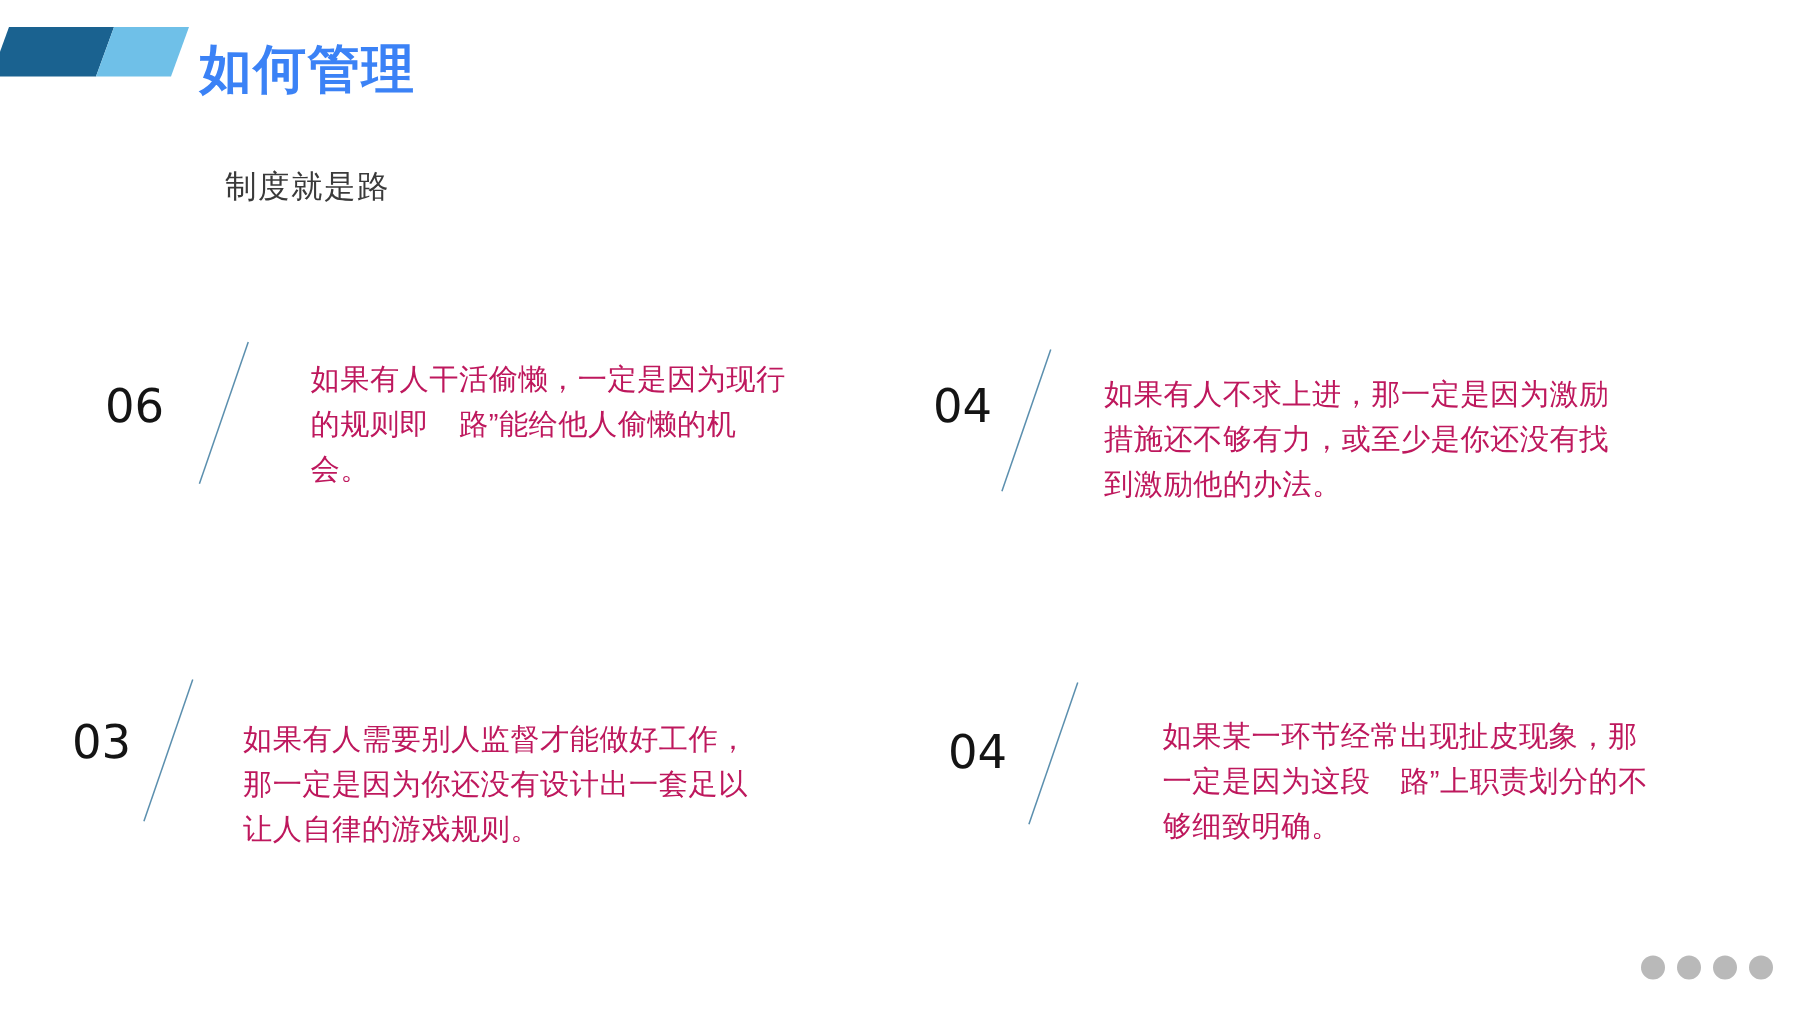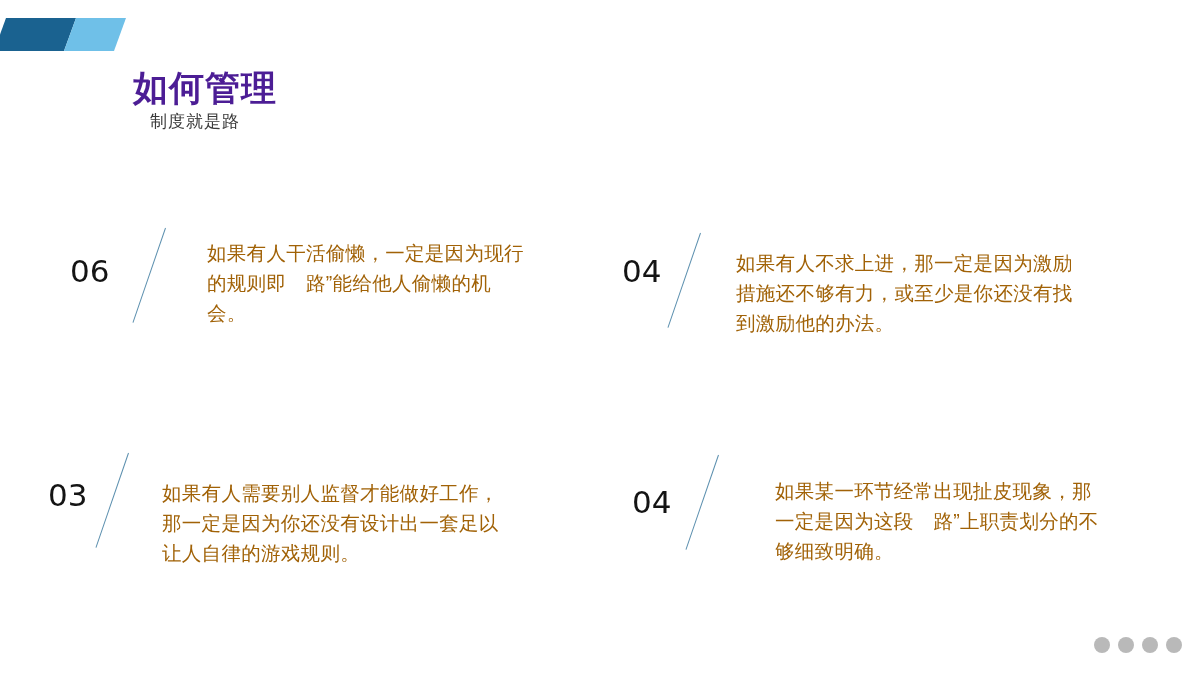--- a/index.html
+++ b/index.html
@@ -17,47 +17,46 @@
     position:absolute;left:0px;top:18px;
     width:120px;height:33px;
     display:flex;
     transform:skewX(-20deg);
   }
   .banner-dark{width:70px;height:100%;background:#1a6290;}
   .banner-light{width:50px;height:100%;background:#6fc0e8;}
 
   .page-title{
     position:absolute;left:133px;top:26px;
-    font-size:35px;font-weight:bold;color:#4c1d95;
+    font-size:35px;font-weight:bold;color:#3b82f6;
     letter-spacing:1px;line-height:1.2;
     white-space:nowrap;
-    margin-top:41px;
   }
   .page-subtitle{
     position:absolute;left:150px;top:110px;
-    font-size:17px;font-weight:normal;color:#3a3a3a;
+    font-size:21px;font-weight:normal;color:#3a3a3a;
     letter-spacing:1px;white-space:nowrap;
   }
 
   
   .item{position:absolute;}
   .item-num{
     position:absolute;
     font-size:31px;font-weight:400;color:#141414;
     letter-spacing:0px;line-height:1;
     font-family:"DejaVu Sans","Liberation Sans",sans-serif;
   }
   .item-slash{
     position:absolute;
     width:1px;
     background:#5b8fae;
   }
   .item-text{
     position:absolute;
-    font-size:19.5px;color:#a16207;
+    font-size:19.5px;color:#be185d;
     line-height:1.55;
     white-space:pre-wrap;
     letter-spacing:0.3px;
   }
 
   
   #item-01{left:0;top:0;}
   #item-01 .item-num{left:70px;top:256px;}
   #item-01 .item-slash{left:165px;top:228px;height:100px;transform:rotate(19deg);transform-origin:top center;}
   #item-01 .item-text{left:207px;top:238px;width:320px;}

